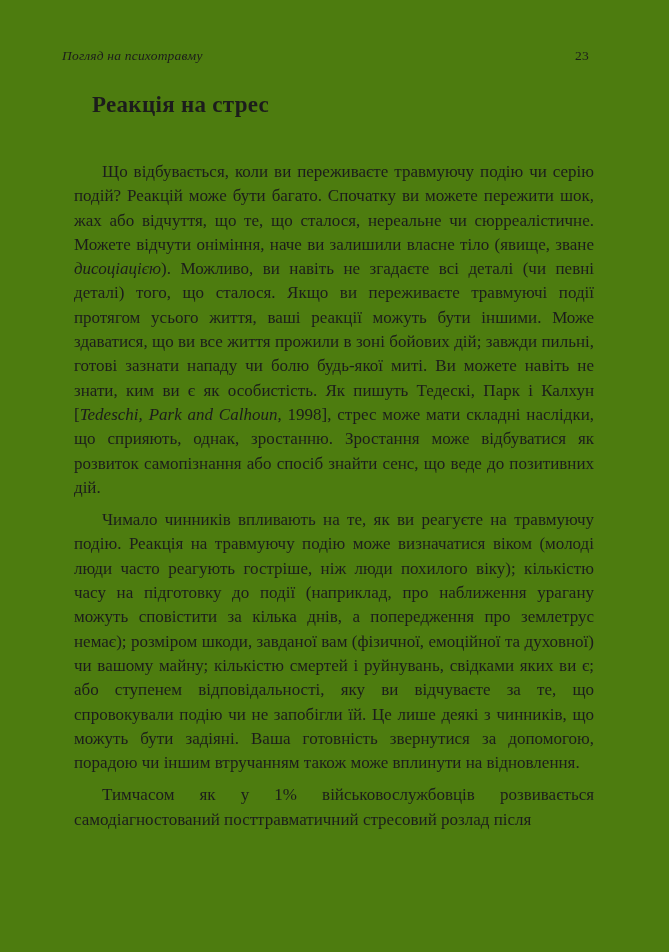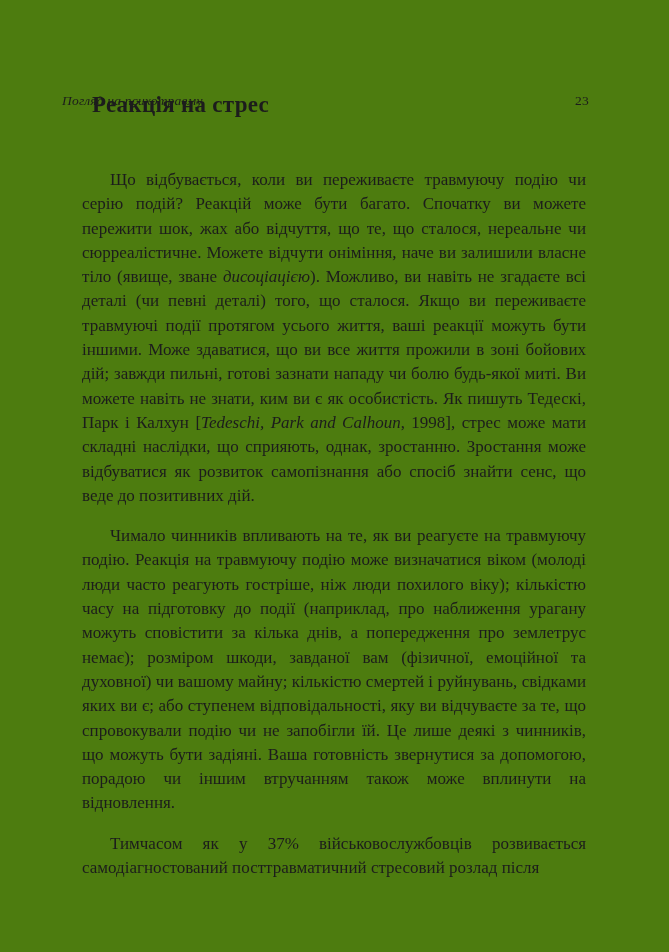--- a/index.html
+++ b/index.html
@@ -25,21 +25,20 @@
     justify-content: space-between;
     align-items: baseline;
     font-size: 13.5px;
     letter-spacing: 0.2px;
   }
   .running-title {
     font-style: italic;
   }
   .page-number {
     font-style: normal;
-    margin-top: 45px;
   }
   .chapter-title {
     position: absolute;
     top: 92px;
     left: 92px;
     margin: 0;
     font-size: 23px;
     font-weight: bold;
     letter-spacing: 0.3px;
   }
@@ -47,21 +46,21 @@
     position: absolute;
     top: 152px;
     left: 66px;
     width: 536px;
     font-size: 17px;
     line-height: 24.3px;
     text-align: justify;
     hyphens: auto;
   }
   .body-text p {
-    margin: 16px;
+    margin: 8px;
     text-indent: 28px;
   }
   .i {
     font-style: italic;
   }
 </style>
 </head>
 <body>
 
 <div class="page">
@@ -69,16 +68,16 @@
   <div class="header">
     <span class="running-title">Погляд на психотравму</span>
     <span class="page-number">23</span>
   </div>
 
   <h1 class="chapter-title">Реакція на стрес</h1>
 
   <div class="body-text">
       <p><span>Що відбувається, коли ви переживаєте травмуючу подію чи серію подій? Реакцій може бути багато. Спочатку ви можете пережити шок, жах або відчуття, що те, що сталося, нереальне чи сюрреалістичне. Можете відчути оніміння, наче ви залишили власне тіло (явище, зване </span><span class="i">дисоціацією</span><span>). Можливо, ви навіть не згадаєте всі деталі (чи певні деталі) того, що сталося. Якщо ви переживаєте травмуючі події протягом усього життя, ваші реакції можуть бути іншими. Може здаватися, що ви все життя прожили в зоні бойових дій; завжди пильні, готові зазнати нападу чи болю будь-якої миті. Ви можете навіть не знати, ким ви є як особистість. Як пишуть Тедескі, Парк і Калхун [</span><span class="i">Tedeschi, Park and Calhoun</span><span>, 1998], стрес може мати складні наслідки, що сприяють, однак, зростанню. Зростання може відбуватися як розвиток самопізнання або спосіб знайти сенс, що веде до позитивних дій.</span></p>
       <p><span>Чимало чинників впливають на те, як ви реагуєте на травмуючу подію. Реакція на травмуючу подію може визначатися віком (молоді люди часто реагують гостріше, ніж люди похилого віку); кількістю часу на підготовку до події (наприклад, про наближення урагану можуть сповістити за кілька днів, а попередження про землетрус немає); розміром шкоди, завданої вам (фізичної, емоційної та духовної) чи вашому майну; кількістю смертей і руйнувань, свідками яких ви є; або ступенем відповідальності, яку ви відчуваєте за те, що спровокували подію чи не запобігли їй. Це лише деякі з чинників, що можуть бути задіяні. Ваша готовність звернутися за допомогою, порадою чи іншим втручанням також може вплинути на відновлення.</span></p>
-      <p><span>Тимчасом як у 37% військовослужбовців розвивається самодіагностований посттравматичний стресовий розлад після</span></p>
+      <p><span>Тимчасом як у 1% військовослужбовців розвивається самодіагностований посттравматичний стресовий розлад після</span></p>
     </div>
 
 </div>
 
 </body></html>

